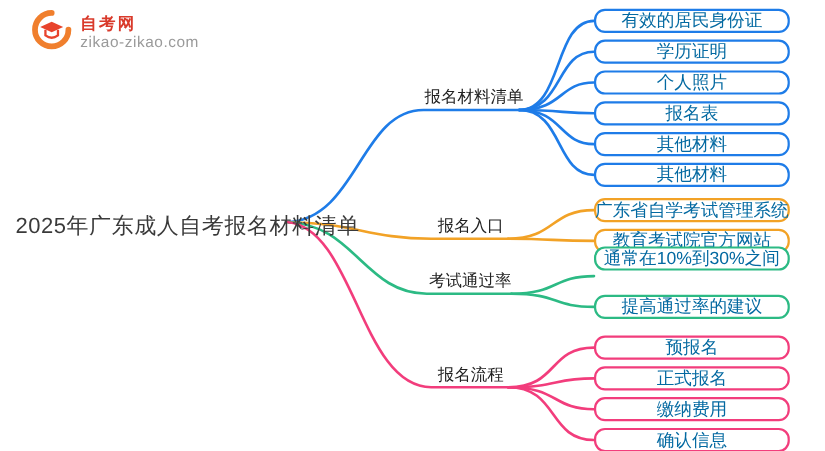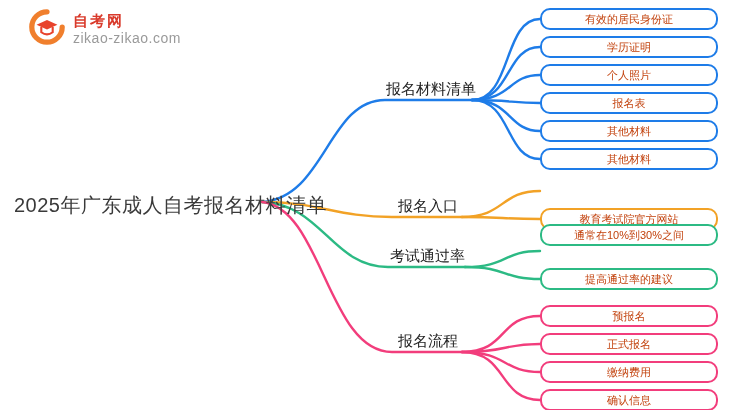--- a/index.html
+++ b/index.html
@@ -24,21 +24,21 @@
     position:absolute;font-size:15px;color:#222;white-space:nowrap;height:20px;line-height:20px;
   }
   .bl-1{left:386px;top:79px;}
   .bl-2{left:398px;top:196px;}
   .bl-3{left:390px;top:246px;}
   .bl-4{left:398px;top:331px;}
   .leaf{
     position:absolute;left:540px;width:178px;height:22px;box-sizing:border-box;
     border:2px solid #d946ef;border-radius:10px;background:#fff;
     display:flex;align-items:center;justify-content:center;
-    font-size:11px;color:#c2410c;white-space:nowrap;
+    font-size:16px;color:#0369a1;white-space:nowrap;
   }
 </style>
 </head>
 <body>
 
 <div class="stage">
 
   <svg class="connections" viewBox="0 0 750 410">
 
     <path d="M262,202 C325,198 328,100 385,100 L472,100" stroke="#1e7ce8"></path>
@@ -85,20 +85,21 @@
   <div class="branch-label bl-3">考试通过率</div>
   <div class="branch-label bl-4">报名流程</div>
 
   <div class="leaf" style="top: 8px; border-color: rgb(30, 124, 232);">有效的居民身份证</div>
   <div class="leaf" style="top: 36px; border-color: rgb(30, 124, 232);">学历证明</div>
   <div class="leaf" style="top: 64px; border-color: rgb(30, 124, 232);">个人照片</div>
   <div class="leaf" style="top: 92px; border-color: rgb(30, 124, 232);">报名表</div>
   <div class="leaf" style="top: 120px; border-color: rgb(30, 124, 232);">其他材料</div>
   <div class="leaf" style="top: 148px; border-color: rgb(30, 124, 232);">其他材料</div>
 
+  <div class="leaf" style="top: 180px; border-color: rgb(242, 162, 38);">广东省自学考试管理系统</div>
   <div class="leaf" style="top: 208px; border-color: rgb(242, 162, 38);">教育考试院官方网站</div>
 
   <div class="leaf" style="top: 224px; border-color: rgb(44, 186, 132);">通常在10%到30%之间</div>
   <div class="leaf" style="top: 268px; border-color: rgb(44, 186, 132);">提高通过率的建议</div>
 
   <div class="leaf" style="top: 305px; border-color: rgb(242, 61, 124);">预报名</div>
   <div class="leaf" style="top: 333px; border-color: rgb(242, 61, 124);">正式报名</div>
   <div class="leaf" style="top: 361px; border-color: rgb(242, 61, 124);">缴纳费用</div>
   <div class="leaf" style="top: 389px; border-color: rgb(242, 61, 124);">确认信息</div>
 

